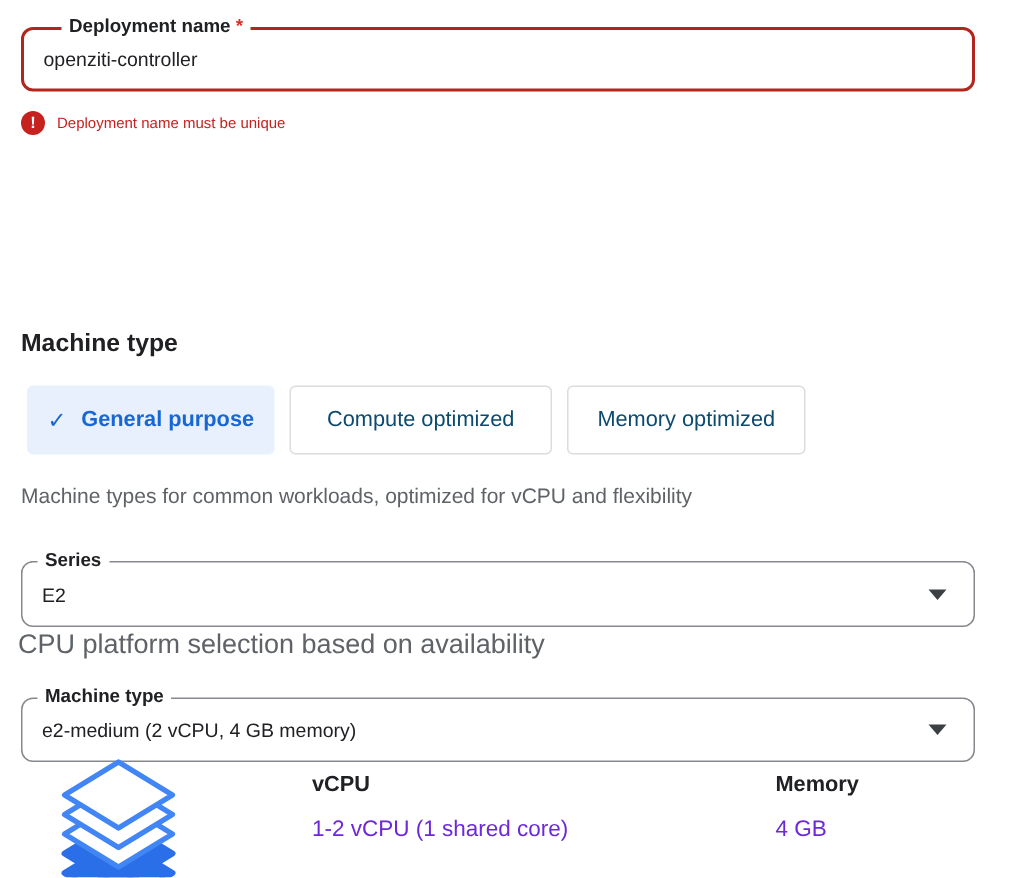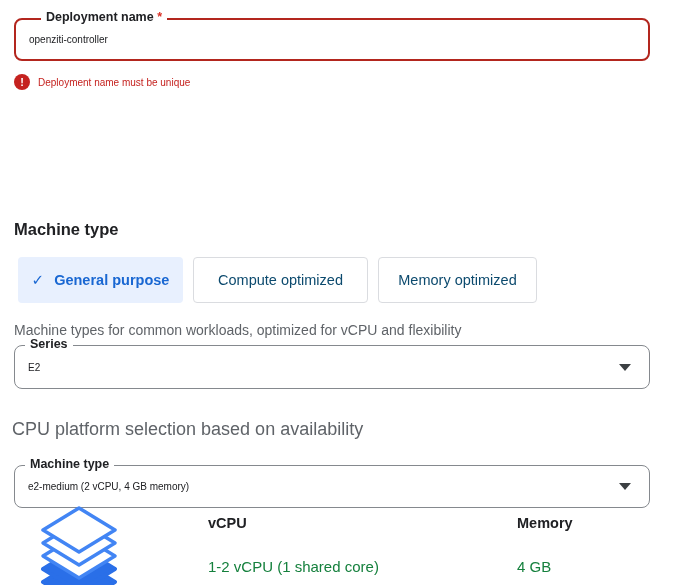--- a/index.html
+++ b/index.html
@@ -37,21 +37,21 @@
     font-weight: 700;
     color: #202124;
     line-height: 15px;
     white-space: nowrap;
   }
   .field .fvalue {
     border: none;
     outline: none;
     background: transparent;
     font-family: inherit;
-    font-size: 10px;
+    font-size: 13px;
     color: #202124;
     padding: 0 0 0 13px;
     flex: 1 1 auto;
     min-width: 0;
   }
   .field.error { border: 2px solid #b3261e; }
   .field.error .flabel { left: 9px; top: -10px; margin-left: 16px; }
   .asterisk { color: #d93025; font-weight: 700; }
 
   
@@ -147,38 +147,38 @@
   #tab-memory   { left: 378px; width: 159px; text-align: right; }
 
   .section-desc {
     position: absolute;
     left: 14px; top: 322px;
     font-size: 14px;
     color: #5f6368;
   }
 
   
-  #series-field { top: 345px; height: 44px; gap: 48px; }
+  #series-field { top: 374px; height: 44px; gap: 48px; }
   #series-field .arrow, #machine-field .arrow { margin-right: 18px; }
   .helper-text {
     position: absolute;
     left: 12px; top: 419px;
     font-size: 18px;
     color: #5f6368;
     text-align: center;
   }
 
   
   #machine-field { top: 465px; height: 43px; }
 
   
   .spec-icon { position: absolute; left: 38px; top: 504px; }
   .spec-col { position: absolute; }
   .spec-col .spec-header { font-size: 14.5px; font-weight: 700; color: #202124; }
-  .spec-col .spec-value  { font-size: 15px; color: #15803d; margin-top: 27px; }
+  .spec-col .spec-value  { font-size: 15px; color: #6d28d9; margin-top: 13px; }
   #spec-vcpu   { left: 208px; top: 515px; }
   #spec-memory { left: 517px; top: 515px; }
 </style>
 </head>
 <body>
 
 <div class="page">
 
   <div class="field error" id="deployment-field">
     <span class="flabel"><span>Deployment name</span> <span class="asterisk">*</span></span>

